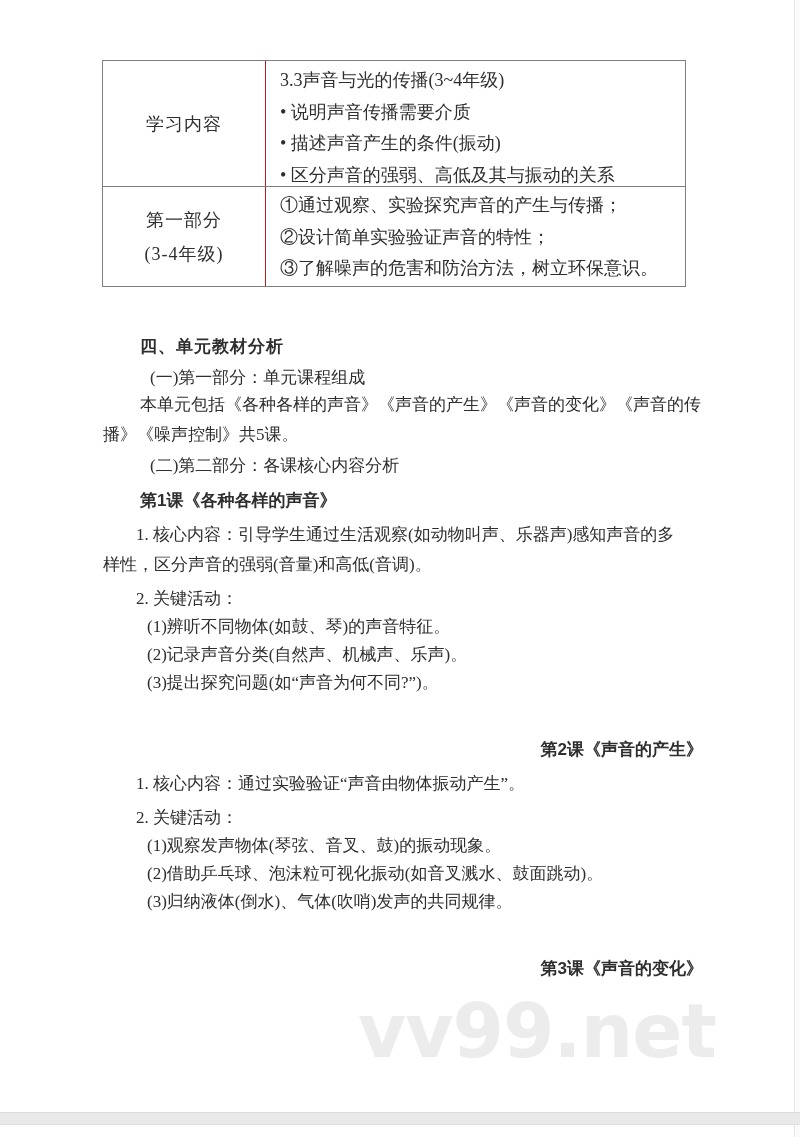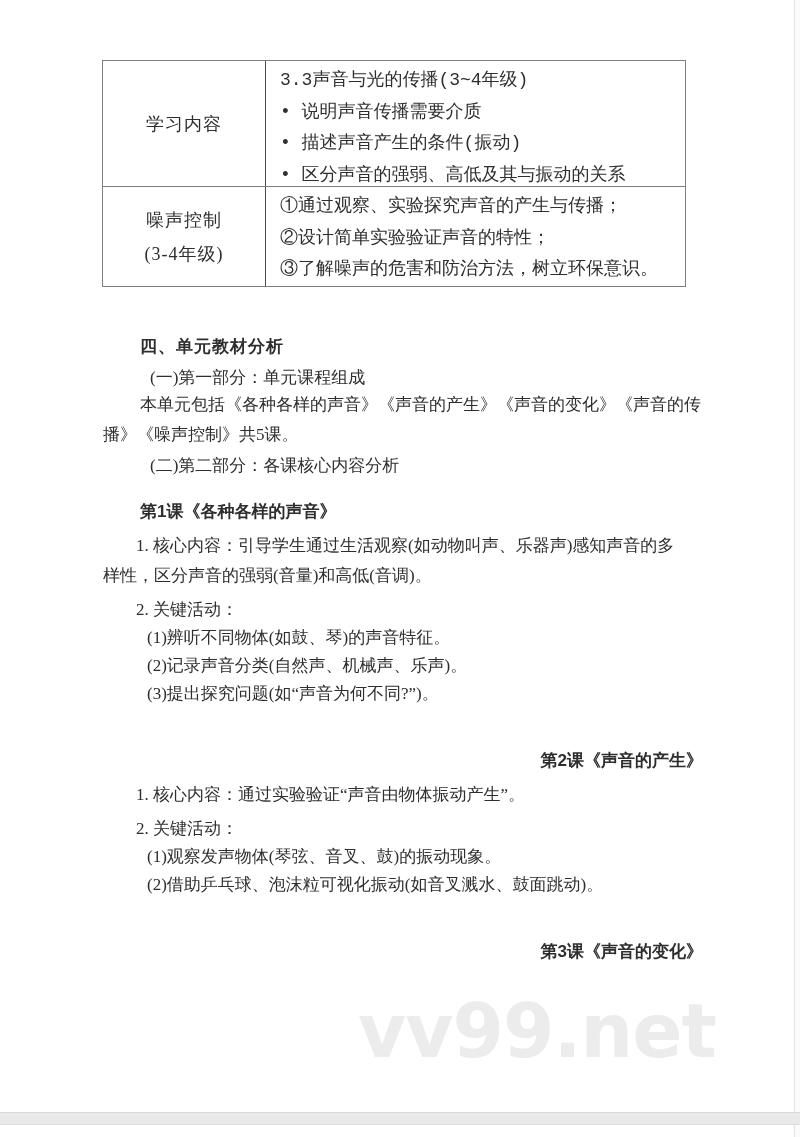--- a/index.html
+++ b/index.html
@@ -38,40 +38,40 @@
   }
   .tbl-row{display:flex;}
   .tbl-row.r1{height:125px;border-bottom:1px solid #7e7e7e;}
   .tbl-row.r2{height:99px;}
   .label-cell{
     width:162px;border-right:1px solid #b91c1c;
     display:flex;flex-direction:column;align-items:center;justify-content:center;
     line-height:34px;letter-spacing:1px;flex-shrink:0;
   }
   .content-cell{flex:1;padding-left:14px;}
-  .r1 .content-cell{padding-top:4px;line-height:31.5px;font-family:Liberation Mono, monospace;}
+  .r1 .content-cell{padding-top:4px;line-height:31.5px;}
   .r2 .content-cell{padding-top:3px;line-height:31.5px;}
   
   .doc-body{
     position:absolute;left:103px;top:330px;width:600px;z-index:2;
     font-size:17px;
   }
   .bl{line-height:18px;height:18px;white-space:nowrap;}
   .section-heading{
     padding-left:37px;margin-top:8px;font-weight:700;
     font-family:"Liberation Sans","DejaVu Sans",sans-serif;
     letter-spacing:1px;
   }
   .sub-heading{padding-left:47px;margin-top:13px;}
   .paragraph-start{padding-left:37px;margin-top:9px;}
   .paragraph-cont{padding-left:0;margin-top:12px;}
   .numbered{padding-left:33px;margin-top:16px;}
   .list-item{padding-left:44px;margin-top:10px;}
   .lesson-heading{
-    padding-left:37px;margin-top:28px;font-weight:700;
+    padding-left:37px;margin-top:17px;font-weight:700;
     font-family:"Liberation Sans","DejaVu Sans",sans-serif;
   }
   .lesson-heading.spaced{margin-top:49px;text-align:right;}
 </style>
 </head>
 <body>
 
 <div class="watermark">vv99.net</div>
 
 <div class="tbl">
@@ -81,21 +81,21 @@
       </div>
     <div class="content-cell">
         <div>3.3声音与光的传播(3~4年级)</div>
         <div>• 说明声音传播需要介质</div>
         <div>• 描述声音产生的条件(振动)</div>
         <div>• 区分声音的强弱、高低及其与振动的关系</div>
       </div>
   </div>
   <div class="tbl-row r2">
     <div class="label-cell">
-        <div>噪声控制</div>
+        <div>第一部分</div>
         <div>(3-4年级)</div>
       </div>
     <div class="content-cell">
         <div>①通过观察、实验探究声音的产生与传播；</div>
         <div>②设计简单实验验证声音的特性；</div>
         <div>③了解噪声的危害和防治方法，树立环保意识。</div>
       </div>
   </div>
 </div>
 
@@ -110,18 +110,19 @@
     <div class="bl paragraph-cont">样性，区分声音的强弱(音量)和高低(音调)。</div>
     <div class="bl numbered">2. 关键活动：</div>
     <div class="bl list-item">(1)辨听不同物体(如鼓、琴)的声音特征。</div>
     <div class="bl list-item">(2)记录声音分类(自然声、机械声、乐声)。</div>
     <div class="bl list-item">(3)提出探究问题(如“声音为何不同?”)。</div>
     <div class="bl lesson-heading spaced">第2课《声音的产生》</div>
     <div class="bl numbered">1. 核心内容：通过实验验证“声音由物体振动产生”。</div>
     <div class="bl numbered">2. 关键活动：</div>
     <div class="bl list-item">(1)观察发声物体(琴弦、音叉、鼓)的振动现象。</div>
     <div class="bl list-item">(2)借助乒乓球、泡沫粒可视化振动(如音叉溅水、鼓面跳动)。</div>
+    <div class="bl list-item">(3)归纳液体(倒水)、气体(吹哨)发声的共同规律。</div>
     <div class="bl lesson-heading spaced">第3课《声音的变化》</div>
   </div>
 
 <div class="page-gutter"></div>
 <div class="page-edge"></div>
 <div class="page-separator"></div>
 
 </body></html>

